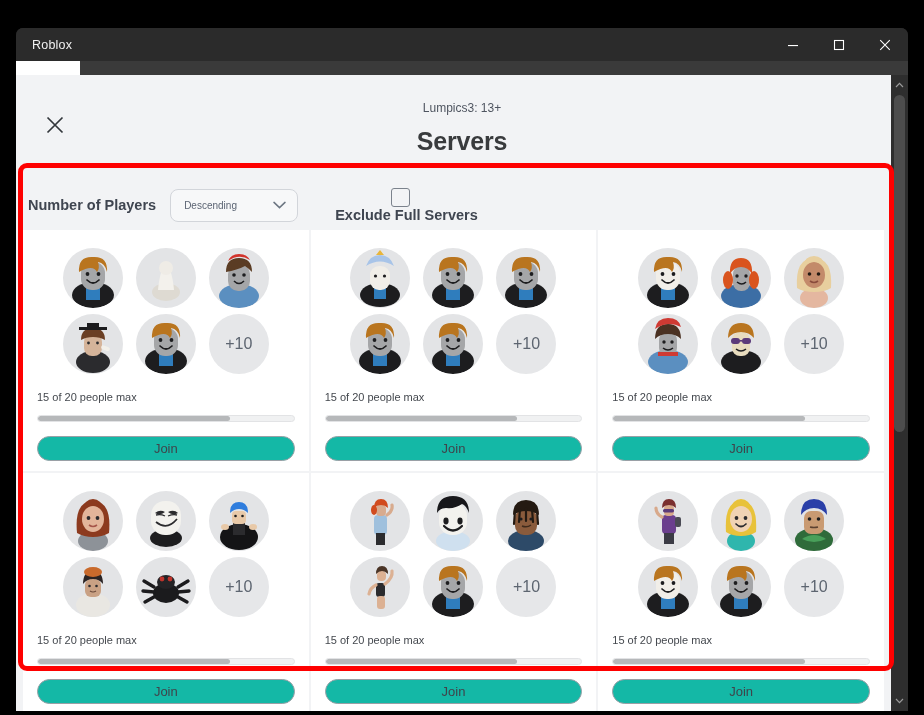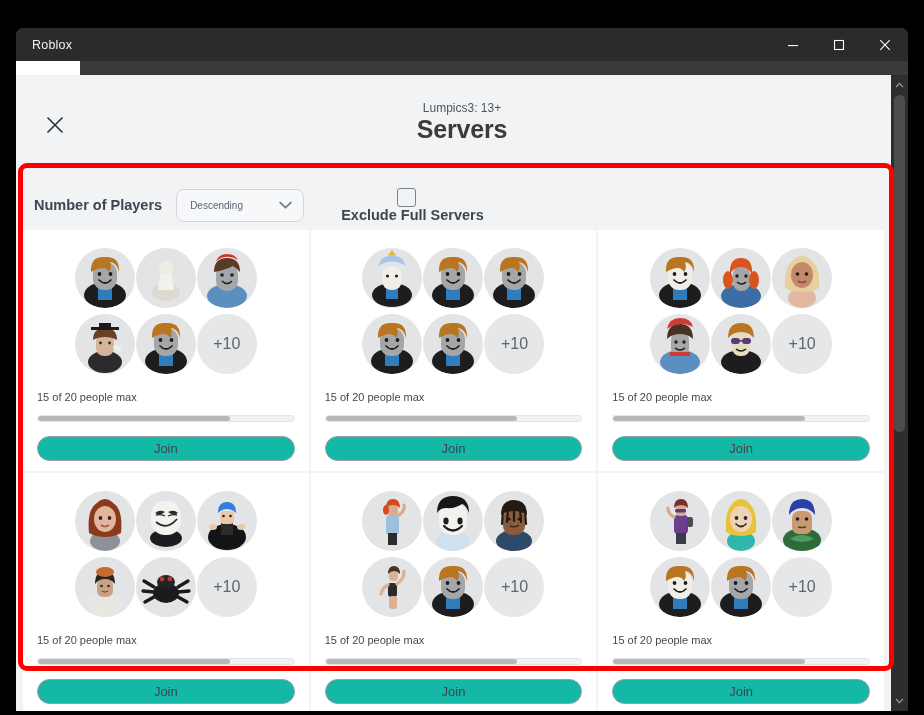--- a/index.html
+++ b/index.html
@@ -52,28 +52,28 @@
   .modal-head{position:relative;height:98px;}
   .close-x{
     position:absolute;left:22px;top:33px;width:34px;height:34px;
     display:flex;align-items:center;justify-content:center;cursor:pointer;
   }
   .eyebrow{
     position:absolute;left:0;right:0;top:26px;text-align:center;
     font-size:12px;color:#4f5560;
   }
   .modal-title{
-    position:absolute;left:0;right:0;top:40px;text-align:center;
+    position:absolute;left:0;right:0;top:52px;text-align:center;
     font-size:25px;font-weight:bold;color:#393b3d;letter-spacing:-.2px;
   }
 
   
   .filters{
     position:absolute;left:0;top:105px;width:892px;height:50px;
-    display:flex;align-items:center;padding-left:18px;box-sizing:border-box;
+    display:flex;align-items:center;padding-left:12px;box-sizing:border-box;
   }
   .filter-label{font-size:14.5px;color:#3f4550;font-weight:600;}
   .select{
     margin-left:14px;height:33px;min-width:128px;box-sizing:border-box;
     border:1px solid #d2d5da;border-radius:8px;background:#f7f8f9;
     display:flex;align-items:center;justify-content:space-between;
     padding:0 11px 0 13px;cursor:pointer;
   }
   .select-value{font-size:10px;color:#5b6473;}
   .chev{margin-left:9px;display:block;}
@@ -93,21 +93,21 @@
   .grid{
     display:grid;grid-template-columns:repeat(3,1fr);
     gap:2px 2px;padding:0 7px 0 7px;box-sizing:border-box;width:875px;
   }
   .card{
     background:#fff;box-sizing:border-box;
     padding:14px 14px 16px 14px;height:241px;
   }
   .avatars{
     display:grid;grid-template-columns:repeat(3,60px);
-    gap:6px 1px;justify-content:center;margin-top:4px;
+    gap:6px 13px;justify-content:center;margin-top:4px;
   }
   .av{
     width:60px;height:60px;border-radius:50%;background:#e3e4e6;
     overflow:hidden;position:relative;
   }
   .plus{
     display:flex;align-items:center;justify-content:center;
     font-size:16px;color:#5d6570;background:#e6e7e9;
   }
   .people{

